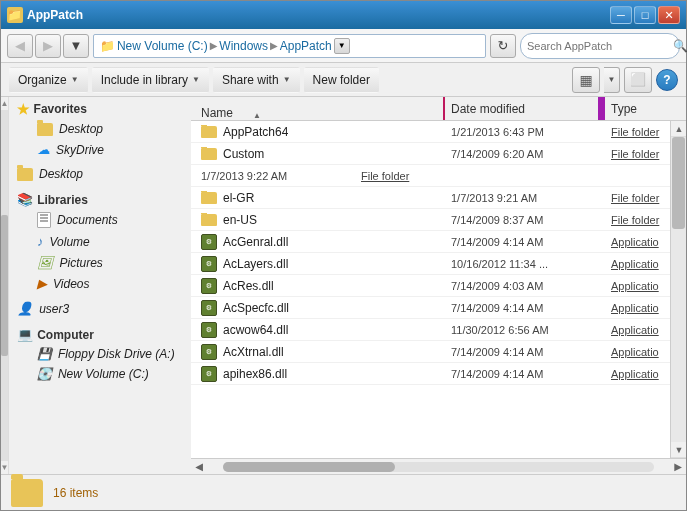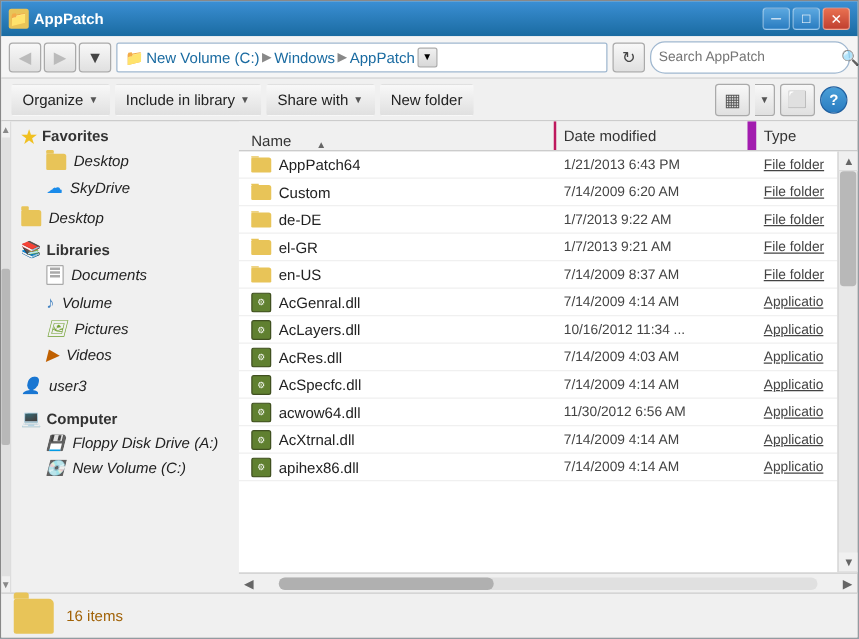--- a/index.html
+++ b/index.html
@@ -263,24 +263,20 @@
           </div>
           <div class="file-row">
             <div class="file-name-cell">
               <div class="small-folder"></div>
               <span class="file-name-text">Custom</span>
             </div>
             <div class="file-date-cell">7/14/2009 6:20 AM</div>
             <div class="file-type-cell">File folder</div>
           </div>
           <div class="file-row">
-            <div class="file-name-cell">
-              <div class="small-folder"></div>
-              <span class="file-name-text">de-DE</span>
-            </div>
             <div class="file-date-cell">1/7/2013 9:22 AM</div>
             <div class="file-type-cell">File folder</div>
           </div>
           <div class="file-row">
             <div class="file-name-cell">
               <div class="small-folder"></div>
               <span class="file-name-text">el-GR</span>
             </div>
             <div class="file-date-cell">1/7/2013 9:21 AM</div>
             <div class="file-type-cell">File folder</div>

